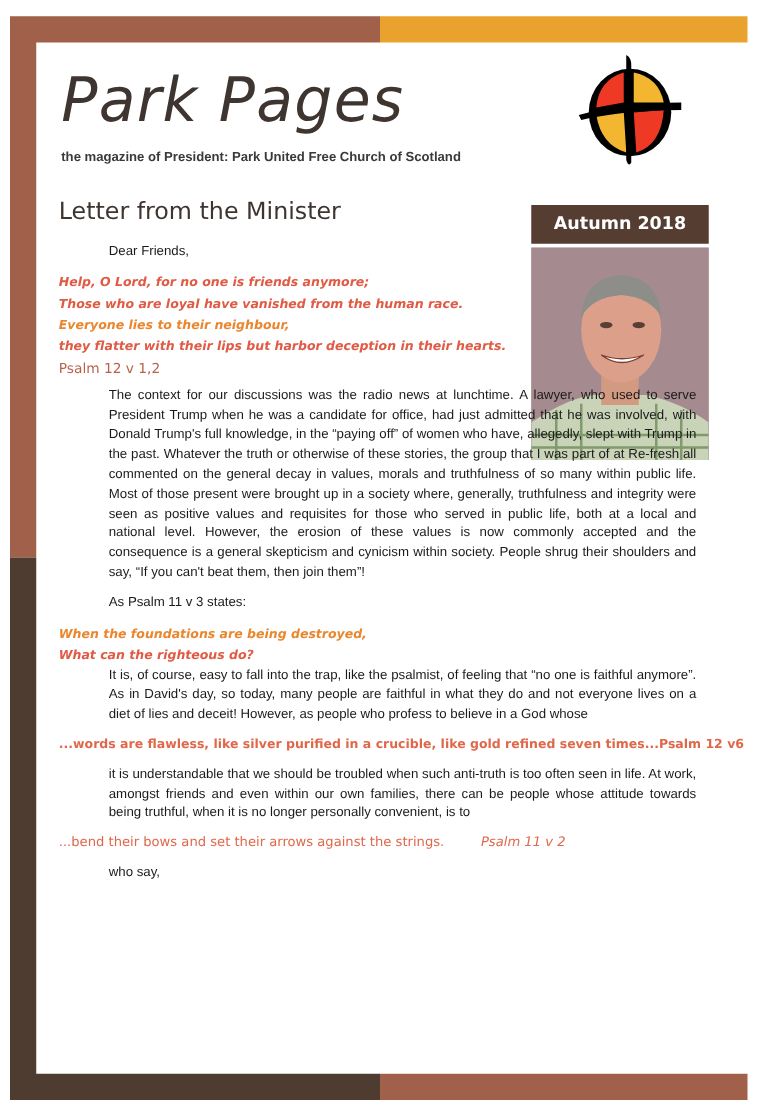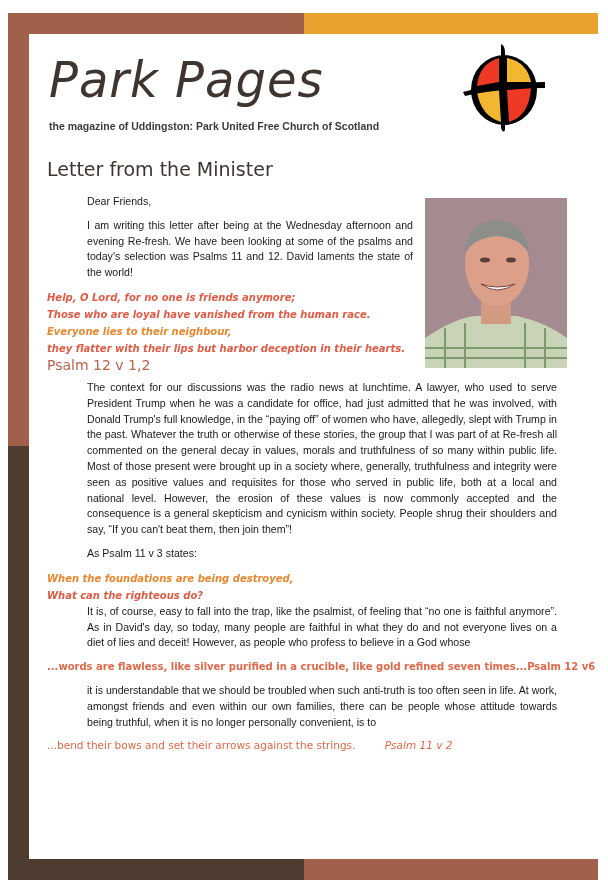--- a/index.html
+++ b/index.html
@@ -15,70 +15,70 @@
   .subtitle { position: absolute; left: 20px; top: 86px; font-size: 10.5px; font-weight: bold; color: #3a3a3a; }
   .logo { position: absolute; left: 430px; top: 8px; width: 90px; height: 92px; }
   .heading { position: absolute; left: 18px; top: 124px; font-family: "DejaVu Sans", sans-serif; font-size: 19px; color: #3f3530; font-weight: normal; text-align: right; }
   .season { position: absolute; left: 396px; top: 130px; width: 142px; height: 31px; background: #553d32; color: #ffffff; font-family: "DejaVu Sans", sans-serif; font-weight: bold; font-size: 14px; text-align: center; line-height: 31px; }
   .photo { position: absolute; left: 396px; top: 164px; width: 142px; height: 170px; overflow: hidden; background: #a38a8e; }
   .body { position: absolute; left: 18px; top: 160px; width: 510px; font-size: 10.6px; line-height: 15.8px; color: #1a1a1a; }
   .narrow { width: 366px; }
   p { margin: 0 0 8px 0; text-align: justify; padding-left: 40px; }
   .verse { color: #e05a44; font-style: italic; font-weight: bold; font-family: "DejaVu Sans", sans-serif; font-size: 10px; line-height: 17px; margin: 0 0 4px 0; }
   .verse .o { color: #e9862e; }
-  .ref { color: #b9624a; font-family: "DejaVu Sans", sans-serif; font-size: 14px; font-style: normal; font-weight: normal; }
+  .ref { color: #b9624a; font-family: "DejaVu Sans", sans-serif; font-size: 11px; font-style: normal; font-weight: normal; }
   .qline { color: #e0684a; font-family: "DejaVu Sans", sans-serif; font-weight: bold; font-size: 10px; margin: 0 0 8px 0; white-space: nowrap; }
   .qline2 { color: #e0684a; font-family: "DejaVu Sans", sans-serif; font-size: 10.5px; margin: 0 0 8px 0; }
   .qline2 i { font-style: italic; margin-left: 16px; }
 </style>
 </head>
 <body>
 
 <div class="frame">
   <div class="q q-tl"></div>
   <div class="q q-tr"></div>
   <div class="q q-bl"></div>
   <div class="q q-br"></div>
 </div>
 
 <div class="page">
   <div class="title">Park Pages</div>
-  <div class="subtitle">the magazine of Uddingston: Park United Free Church of Scotland</div>
+  <div class="subtitle">the magazine of President: Park United Free Church of Scotland</div>
 
   <svg class="logo" viewBox="0 0 90 92">
     <ellipse cx="45" cy="48" rx="33" ry="35" fill="#000"></ellipse>
     <path d="M18 44 Q20 22 40 16 L40 40 Z" fill="#ee3a24"></path>
     <path d="M48 16 Q68 20 72 40 L48 40 Z" fill="#f2b630"></path>
     <path d="M18 50 L40 48 L42 80 Q22 74 18 50 Z" fill="#f2b630"></path>
     <path d="M48 48 L72 46 Q70 74 50 80 Z" fill="#ee3a24"></path>
     <path d="M42 2 Q46 4 46 10 L46 88 Q44 92 42 86 Z" fill="#000"></path>
     <path d="M4 50 Q40 40 86 40 L86 46 Q40 46 6 54 Z" fill="#000"></path>
   </svg>
 
   <div class="heading">Letter from the Minister</div>
 
+  <div class="season">Autumn 2018</div>
 
   <div class="photo">
     <svg width="142" height="170" viewBox="0 0 142 170">
       <rect width="142" height="170" fill="#a58b90"></rect>
       <path d="M0 140 Q30 120 50 118 L92 118 Q120 124 142 140 L142 170 L0 170 Z" fill="#c9d3b8"></path>
       <path d="M0 150 L142 150 M0 160 L142 160 M20 130 L20 170 M40 125 L40 170 M100 125 L100 170 M120 130 L120 170" stroke="#7f9a6c" stroke-width="2"></path>
       <rect x="56" y="100" width="30" height="26" fill="#d39a82"></rect>
       <ellipse cx="72" cy="66" rx="32" ry="42" fill="#dca08a"></ellipse>
       <path d="M40 56 Q42 24 72 22 Q102 24 104 56 Q96 40 72 38 Q48 40 40 56 Z" fill="#8d8d8a"></path>
       <ellipse cx="60" cy="62" rx="5" ry="2.5" fill="#5a3e36"></ellipse>
       <ellipse cx="86" cy="62" rx="5" ry="2.5" fill="#5a3e36"></ellipse>
       <path d="M56 86 Q72 98 90 86 Q72 92 56 86 Z" fill="#ffffff" stroke="#7a3f34" stroke-width="1"></path>
     </svg>
   </div>
 
   <div class="body">
     <div class="narrow">
       <p>Dear Friends,</p>
-      <p>I am writing this letter after being at the Wednesday afternoon and evening Re-fresh. We have been looking at some of the psalms and today's selection was Psalms 11 and 12.  David laments  the state of the world!</p>
       <div class="verse">
         <div>Help, O Lord, for no one is friends anymore;</div>
         <div>Those who are loyal have vanished from the human race.</div>
         <div class="o">Everyone lies to their neighbour,</div>
         <div>they flatter with their lips but harbor deception in their hearts.</div>
         <div class="ref">Psalm 12 v 1,2</div>
       </div>
     </div>
 
     <p style="margin-top:6px">The context for our discussions was the radio news at lunchtime. A lawyer, who used to serve President Trump when he was a candidate for office, had just admitted that he was involved, with Donald Trump's full knowledge, in the “paying off” of women who have, allegedly, slept with Trump in the past. Whatever the truth or otherwise of these stories, the group that I was part of at Re-fresh all commented on the general decay in values, morals and truthfulness of so many within public life.  Most of those present were brought up in a society where, generally, truthfulness and integrity were seen as positive values and requisites for those who served in public life, both at a local and national level. However, the erosion of these values is now commonly accepted and the consequence is a general skepticism and cynicism within society. People shrug their shoulders and say, “If you can't beat them, then join them”!</p>
@@ -93,15 +93,16 @@
 
     <div class="qline">...words are flawless, like silver purified in a crucible, like gold refined seven times...Psalm 12 v6</div>
 
     <p>it is understandable that we should be troubled when such anti-truth is too often seen in life. At work, amongst friends and even within our own families, there can be people whose attitude towards being truthful, when it is no longer personally convenient, is to</p>
 
     <div class="qline2">
       <span>...bend their bows and set their arrows against the strings.</span>&nbsp;&nbsp;&nbsp;
       <i>Psalm 11 v 2</i>
     </div>
 
+    <p>who say,</p>
 
   </div>
 </div>
 
 </body></html>

